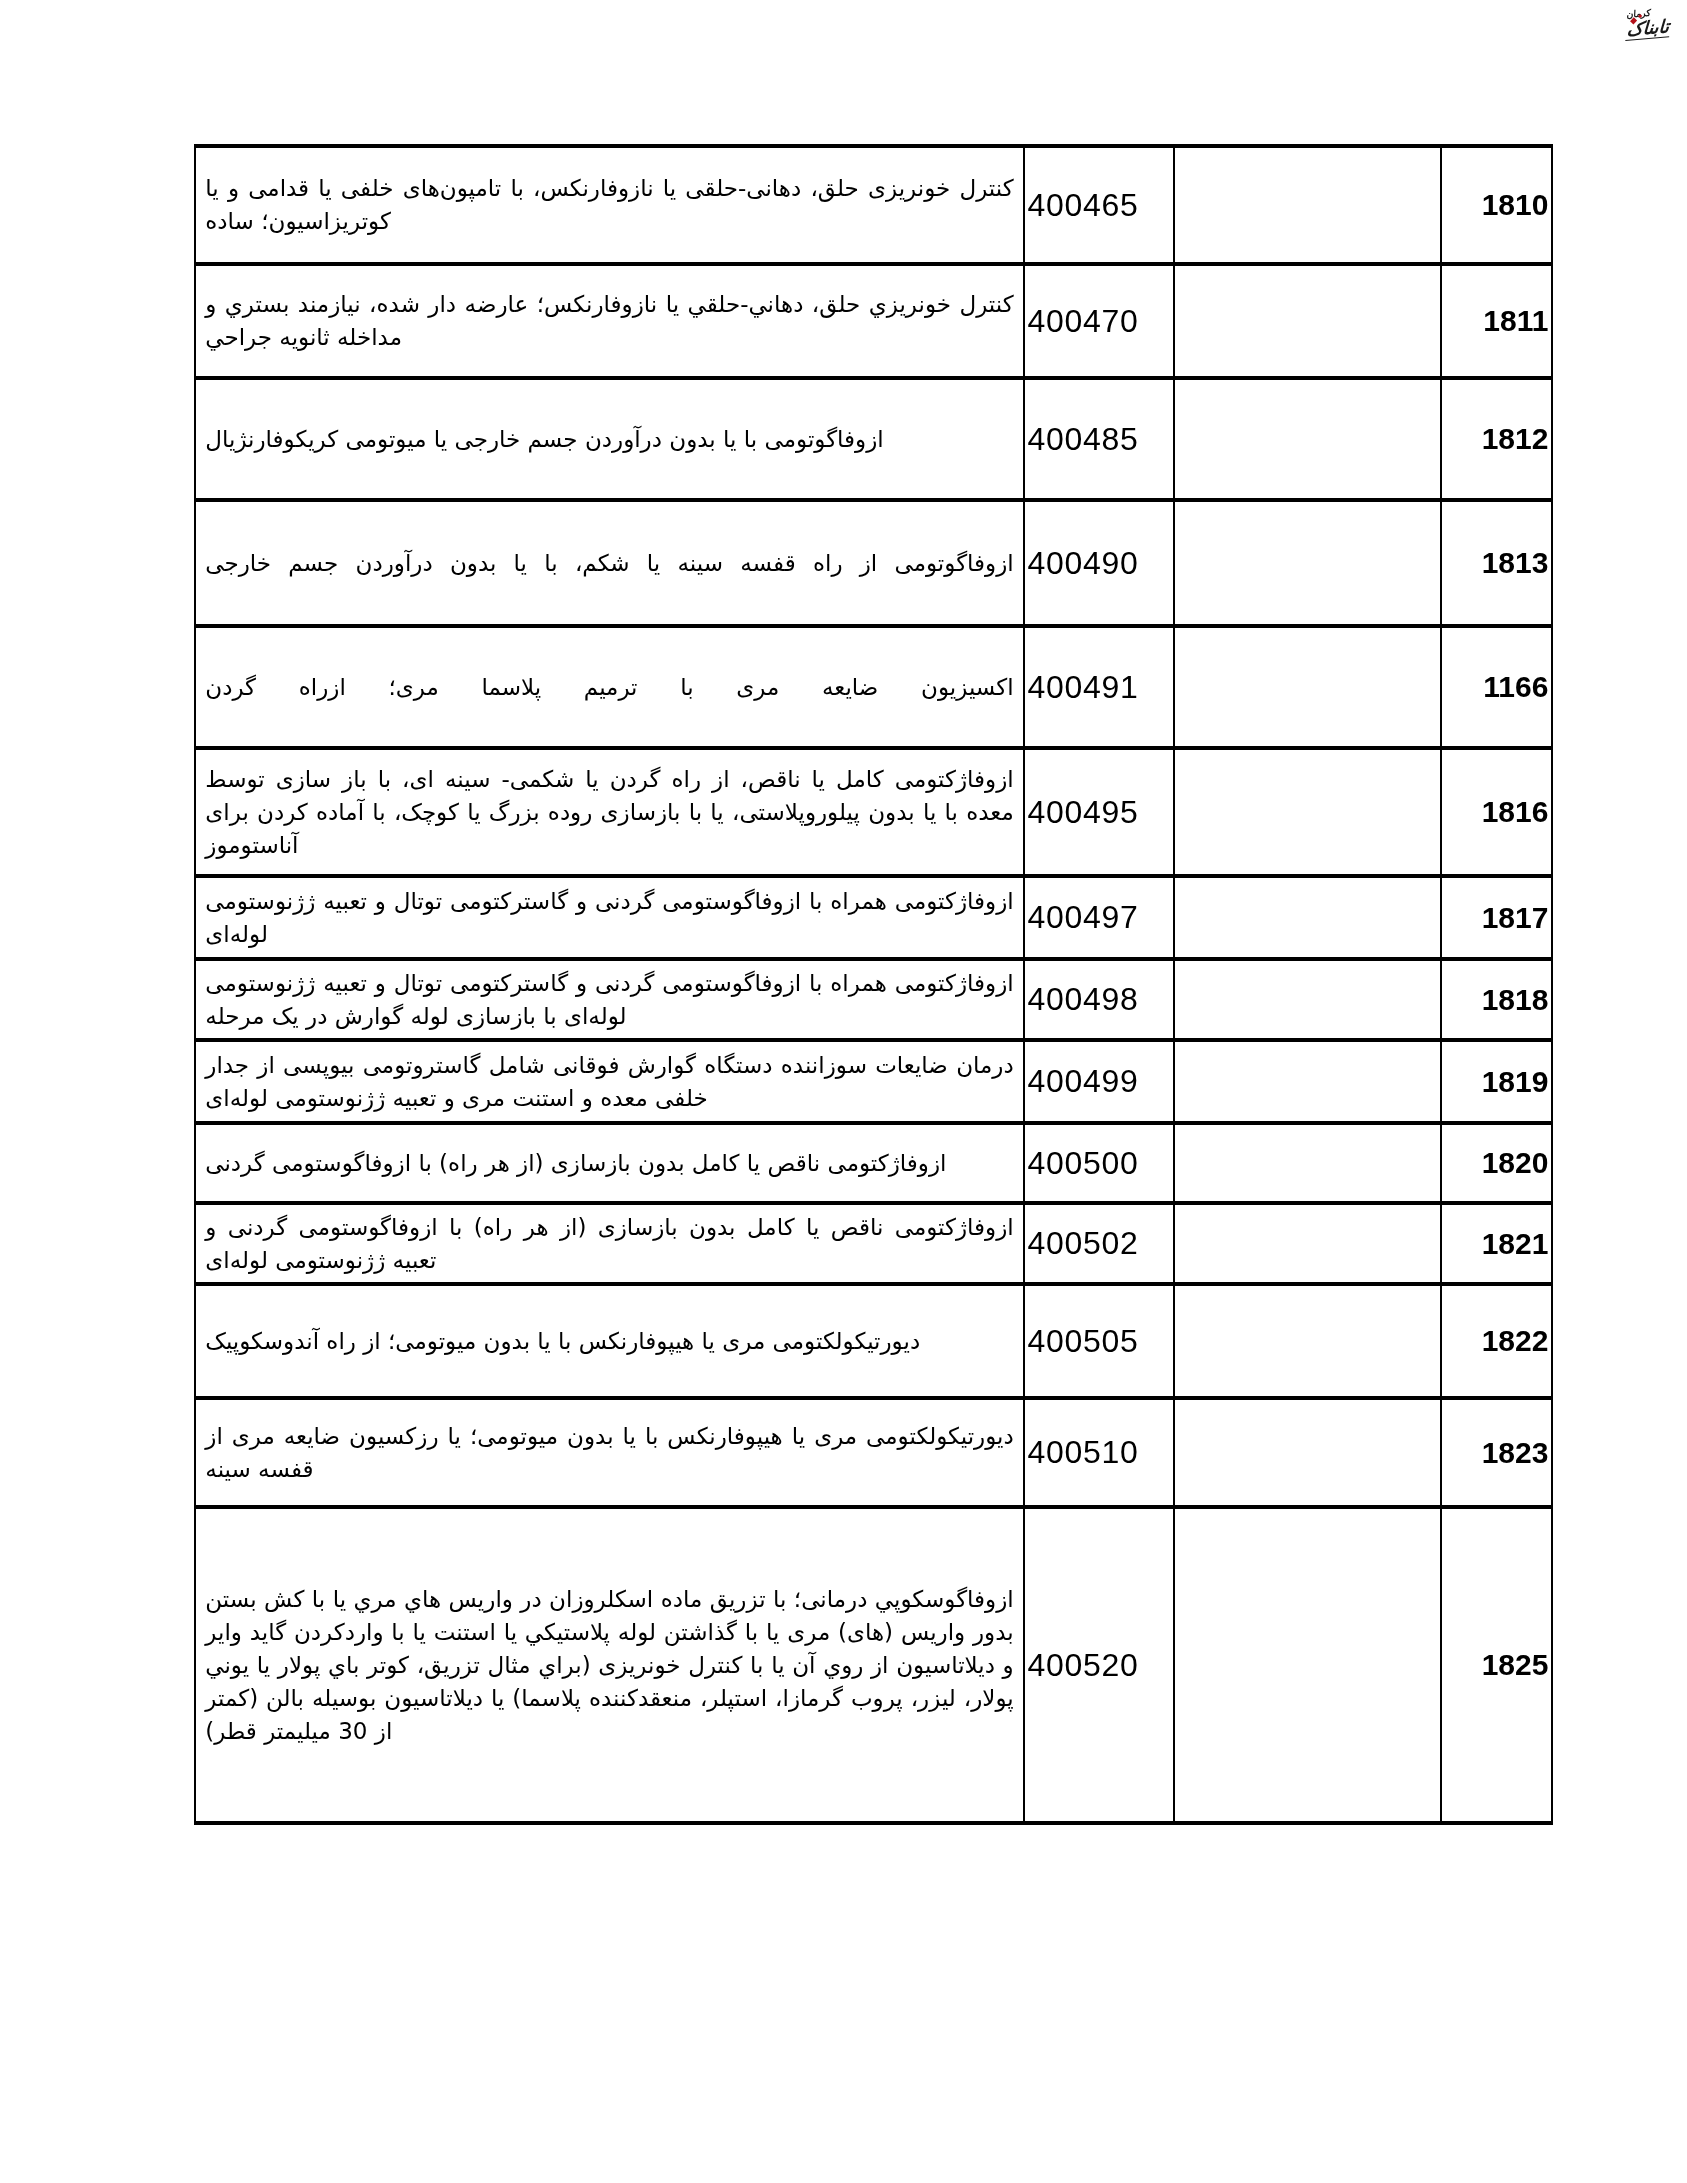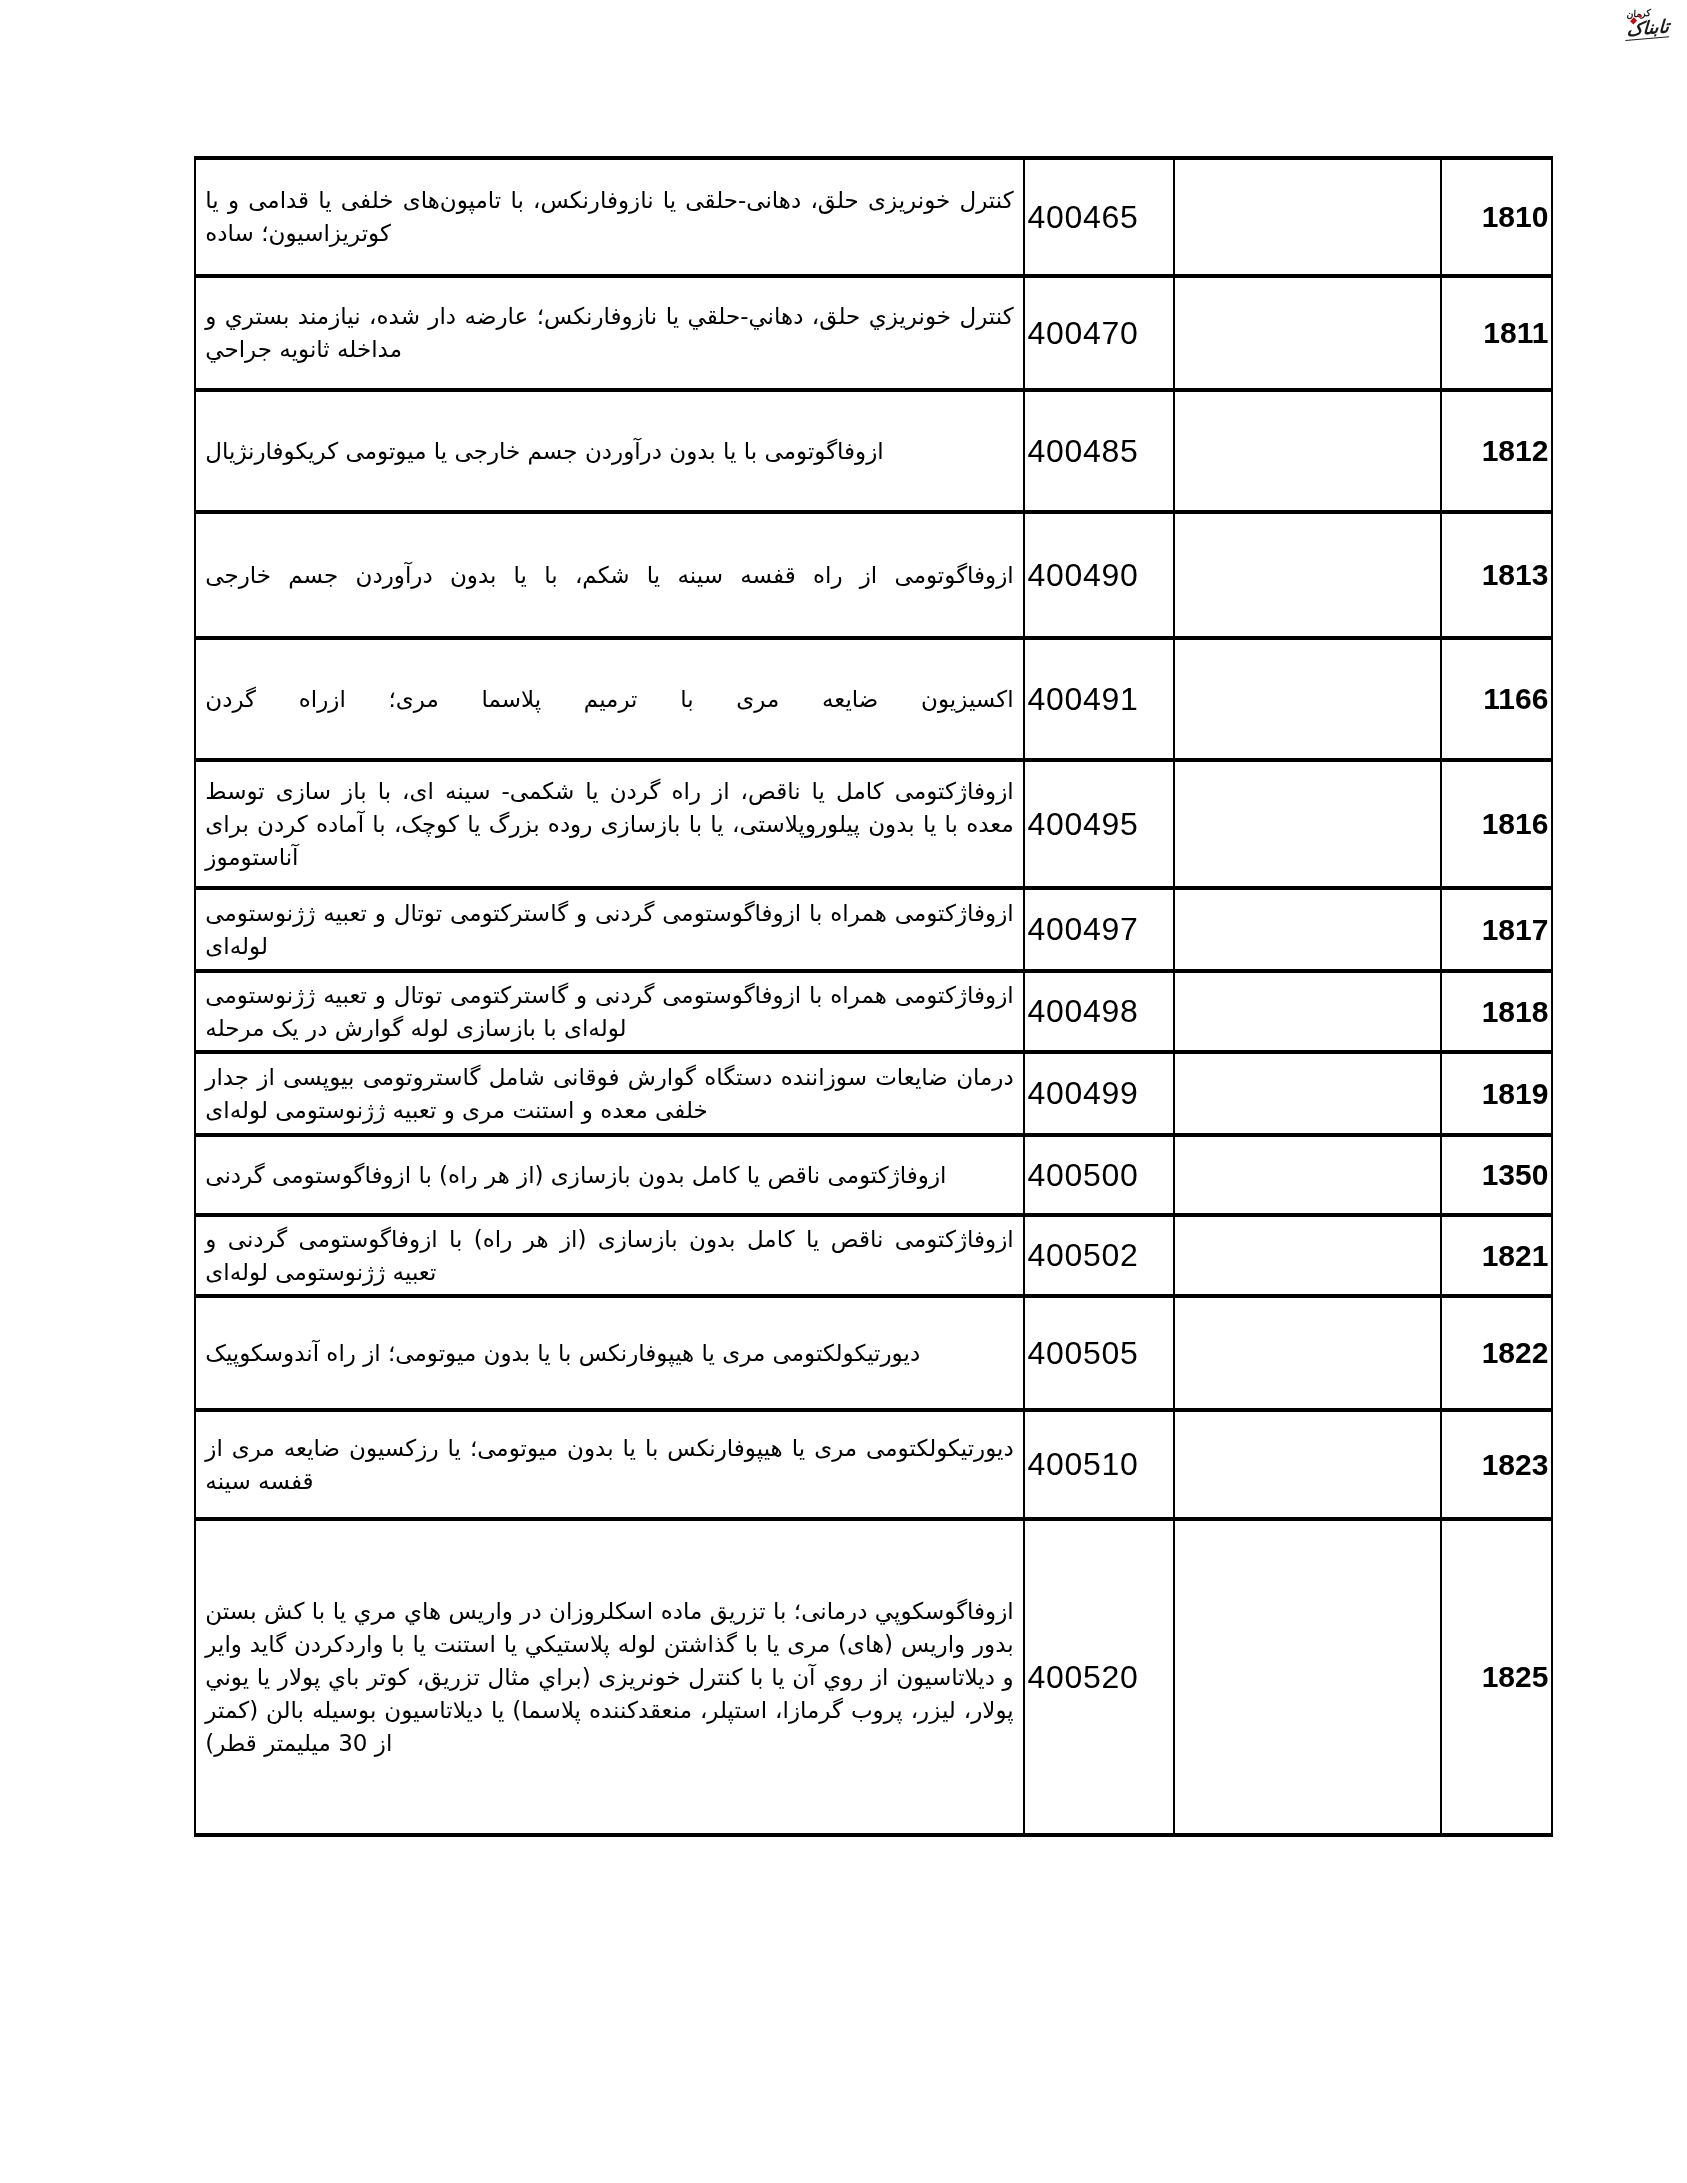--- a/index.html
+++ b/index.html
@@ -21,21 +21,21 @@
   .wm-name { display: block; font-size: 18px; font-weight: bold; font-style: italic;
              border-bottom: 1.3px solid #1a1a1a; padding-bottom: 1.3px; }
   .wm-dot {
     position: absolute; top: 8px; left: 5.3px; width: 4.6px; height: 4.6px;
     background: #b5121b; transform: rotate(45deg);
   }
   .wm-dot2 { left: 12px; top: 5.3px; width: 3.3px; height: 3.3px; }
 
   
   table.tariff {
-    position: absolute; left: 194px; top: 156px; width: 1358px;
+    position: absolute; left: 194px; top: 144px; width: 1358px;
     border-collapse: collapse; table-layout: fixed; background: #fff;
   }
   table.tariff td {
     border: 2.6px solid #000;
     border-top-width: 4.6px; border-bottom-width: 4.6px;
     vertical-align: middle;
     overflow: hidden;
   }
   td.desc {
     direction: rtl;
@@ -121,21 +121,21 @@
         <tr style="height: 83px;">
     <td class="desc">درمان ضایعات سوزاننده دستگاه گوارش فوقانی شامل گاستروتومی بیوپسی از جدار خلفی معده و استنت مری و تعبیه ژژنوستومی لوله‌ای</td>
     <td class="code">400499</td>
     <td class="blank"></td>
     <td class="num">1819</td>
   </tr>
         <tr style="height: 80px;">
     <td class="desc">ازوفاژکتومی ناقص یا کامل بدون بازسازی (از هر راه) با ازوفاگوستومی گردنی</td>
     <td class="code">400500</td>
     <td class="blank"></td>
-    <td class="num">1350</td>
+    <td class="num">1820</td>
   </tr>
         <tr style="height: 81px;">
     <td class="desc">ازوفاژکتومی ناقص یا کامل بدون بازسازی (از هر راه) با ازوفاگوستومی گردنی و تعبیه ژژنوستومی لوله‌ای</td>
     <td class="code">400502</td>
     <td class="blank"></td>
     <td class="num">1821</td>
   </tr>
         <tr style="height: 114px;">
     <td class="desc">دیورتیکولکتومی مری یا هیپوفارنکس با یا بدون میوتومی؛ از راه آندوسکوپیک</td>
     <td class="code">400505</td>

